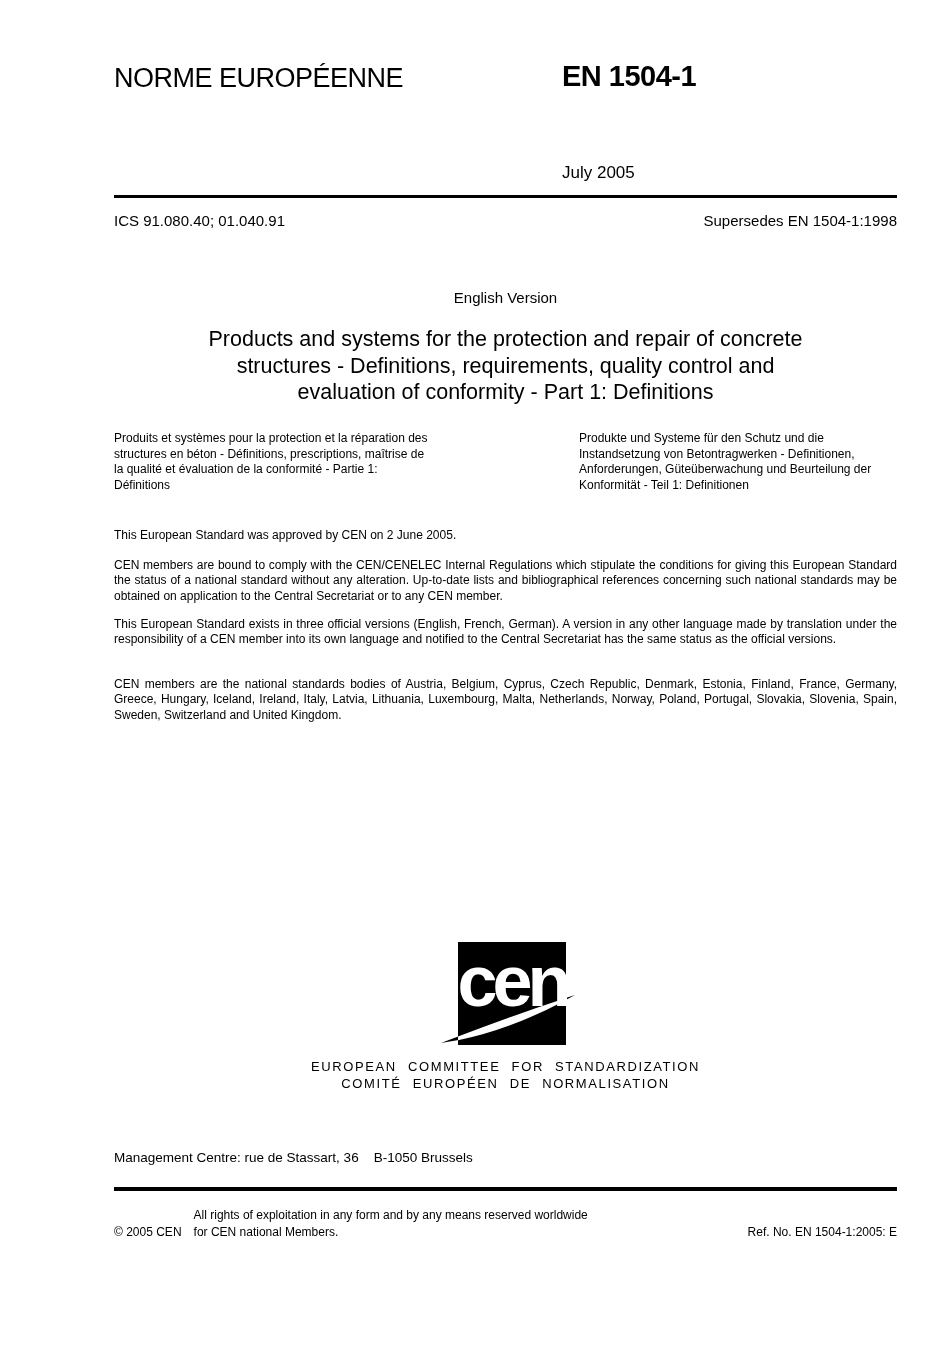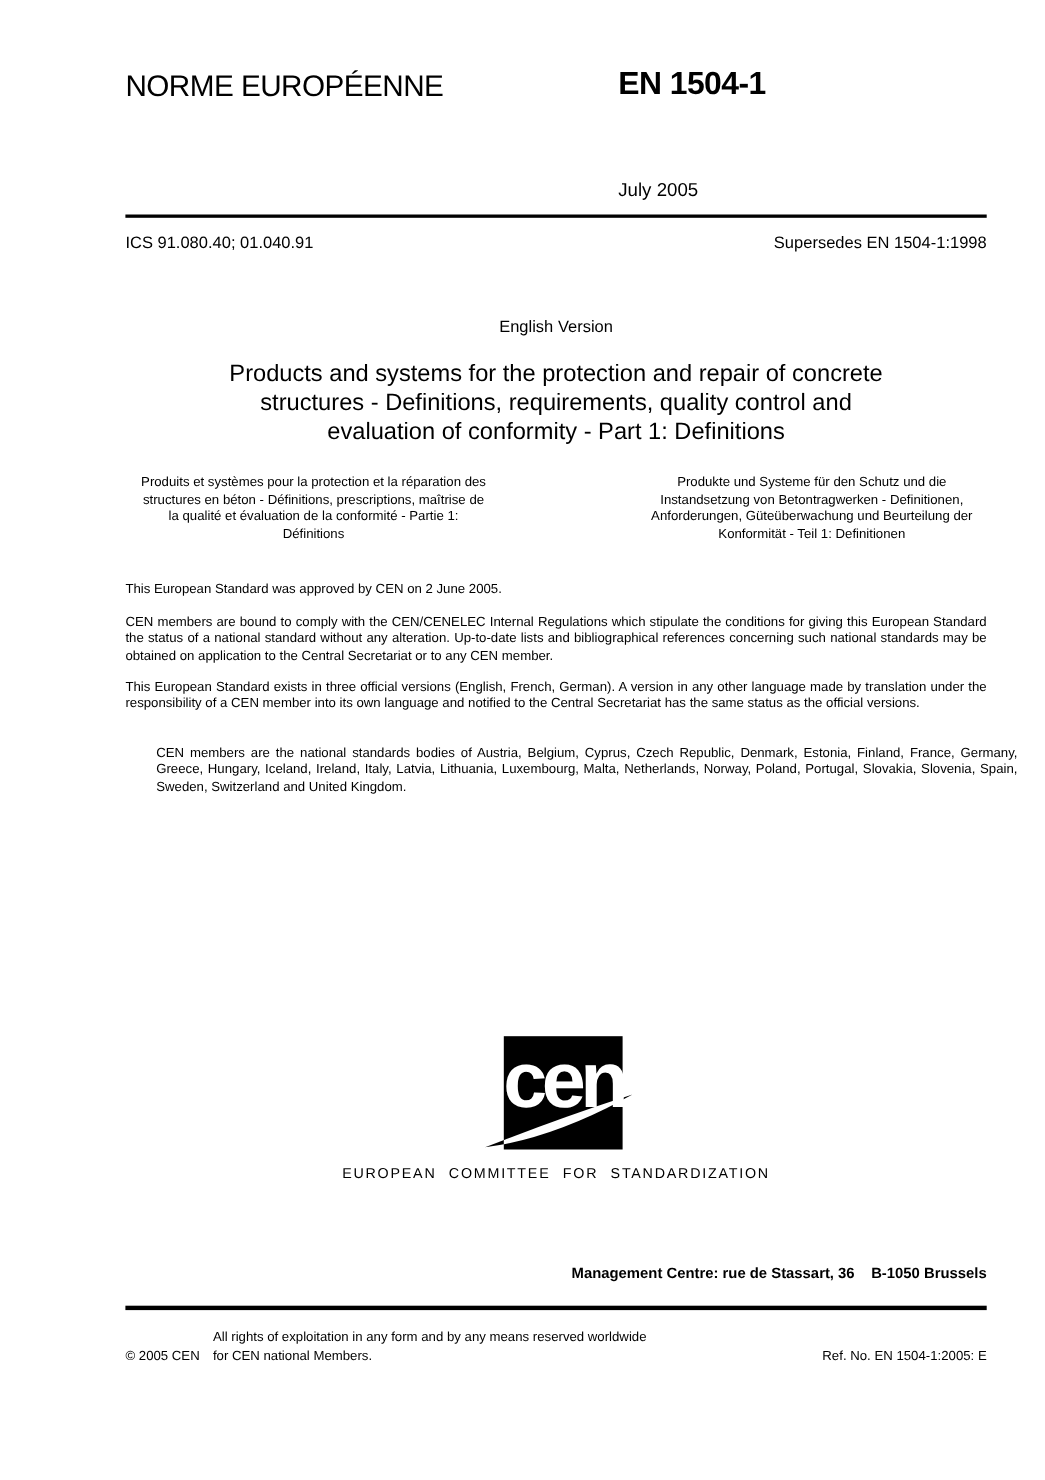--- a/index.html
+++ b/index.html
@@ -17,37 +17,37 @@
   .std-date{left:562px;top:163px;font-size:17px;}
   .rule-top{left:114px;top:195px;width:783px;height:3px;background:#000;}
 
   .ics-row{left:114px;top:212px;width:783px;display:flex;justify-content:space-between;font-size:15px;}
 
   .eng-version{left:114px;top:289px;width:783px;text-align:center;font-size:15px;}
 
   .title-en{left:114px;top:326px;width:783px;text-align:center;font-size:21.5px;line-height:26.5px;}
 
   .translations{left:114px;top:431px;width:783px;display:flex;justify-content:space-between;}
-  .trans-col{font-size:12px;line-height:15.6px;text-align:center;}
+  .trans-col{font-size:12px;line-height:15.6px;}
   .trans-fr{width:342px;}
   .trans-de{width:318px;}
 
   .para{left:114px;top:0;width:783px;font-size:12px;line-height:15.4px;text-align:justify;}
   .p1{top:528px;text-align:left;}
   .p2{top:558px;}
   .p3{top:617px;}
-  .p4{top:677px;margin-left:28px;}
+  .p4{top:677px;}
 
   .logo{left:441px;top:938px;width:140px;height:114px;}
 
   .committee{left:114px;top:1058px;width:783px;text-align:center;
     font-family:Liberation Sans, sans-serif;font-size:13px;line-height:17px;
     letter-spacing:1.6px;word-spacing:6px;}
 
-  .mgmt{left:114px;top:1150px;width:783px;text-align:right;font-size:13.5px;font-weight:bold;white-space:pre-wrap;}
+  .mgmt{left:114px;top:1150px;width:783px;text-align:left;font-size:13.5px;font-weight:normal;white-space:pre-wrap;}
 
   .rule-bottom{left:114px;top:1187px;width:783px;height:4px;background:#000;}
 
   .footer{left:114px;top:1207px;width:783px;display:flex;align-items:flex-end;font-size:12px;line-height:16.5px;}
   .footer .copyright{white-space:nowrap;}
   .footer .rights{margin-left:12px;width:400px;text-align:left;}
   .footer .ref{margin-left:auto;white-space:nowrap;}
 </style>
 </head>
 <body>
@@ -105,20 +105,21 @@
 
   <rect x="17" y="4" width="108" height="103" fill="#000"></rect>
 
   <text x="71" y="68" text-anchor="middle" fill="#fff" font-family="Liberation Sans, sans-serif" font-size="72" font-weight="bold" letter-spacing="-5">cen</text>
 
   <path fill="#fff" clip-path="url(#cen-box-clip)" d="M 0 105 Q 72 77 134 57 Q 62 97 0 105 Z"></path>
 </svg>
 
 <div class="abs committee">
   <div>EUROPEAN COMMITTEE FOR STANDARDIZATION</div>
+  <div>COMITÉ EUROPÉEN DE NORMALISATION</div>
 </div>
 
 <div class="abs mgmt">Management Centre: rue de Stassart, 36    B-1050 Brussels</div>
 
 <div class="abs rule-bottom"></div>
 
 <div class="abs footer">
   <span class="copyright">© 2005 CEN</span>
   <span class="rights">All rights of exploitation in any form and by any means reserved worldwide for CEN national Members.</span>
   <span class="ref">Ref. No. EN 1504-1:2005: E</span>

